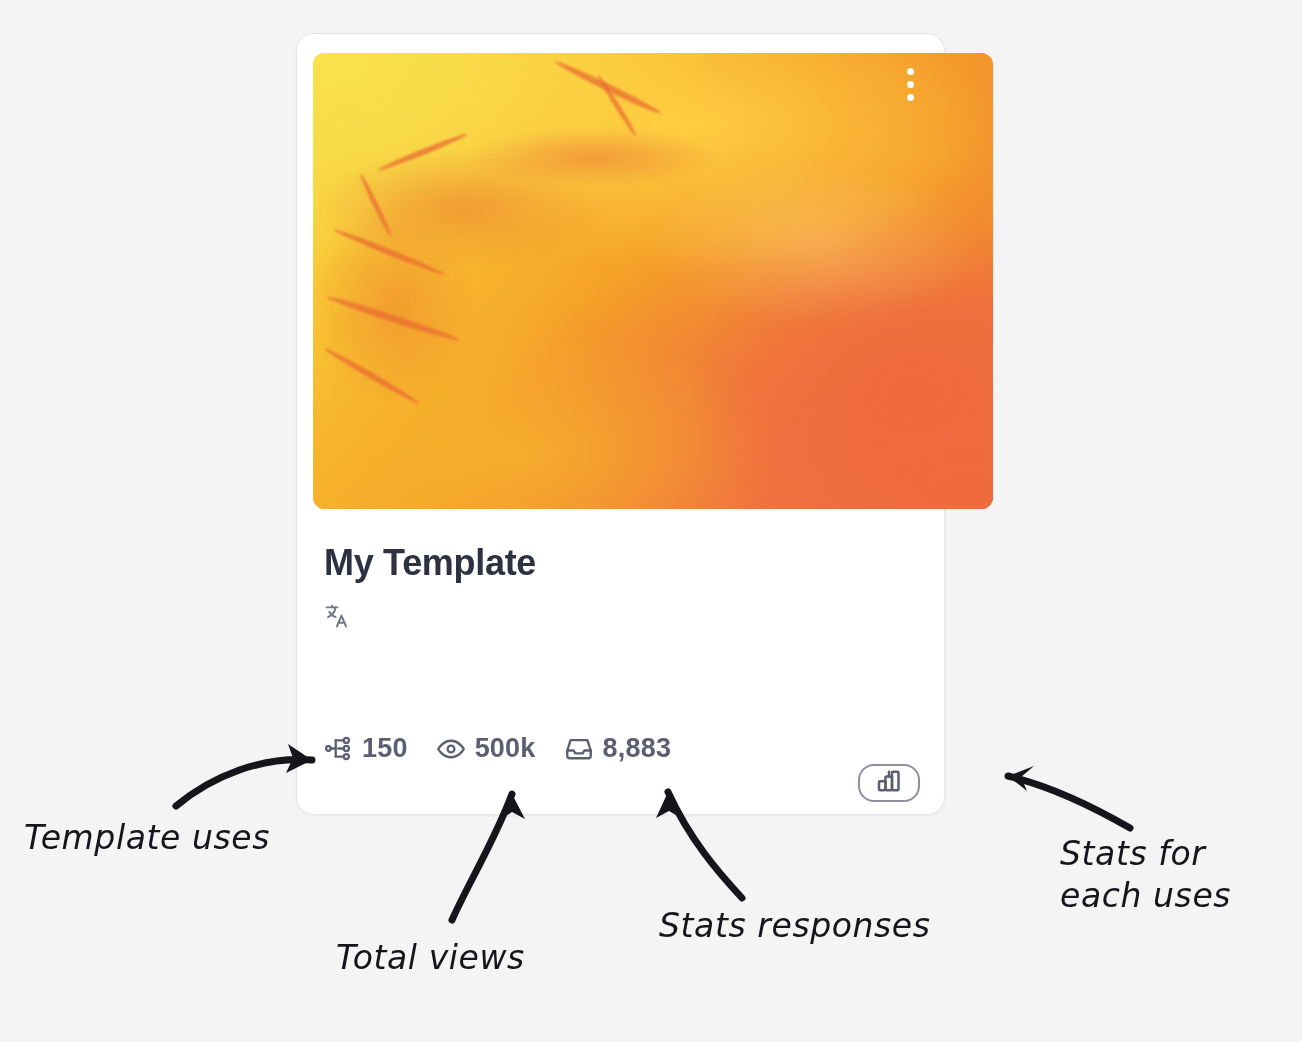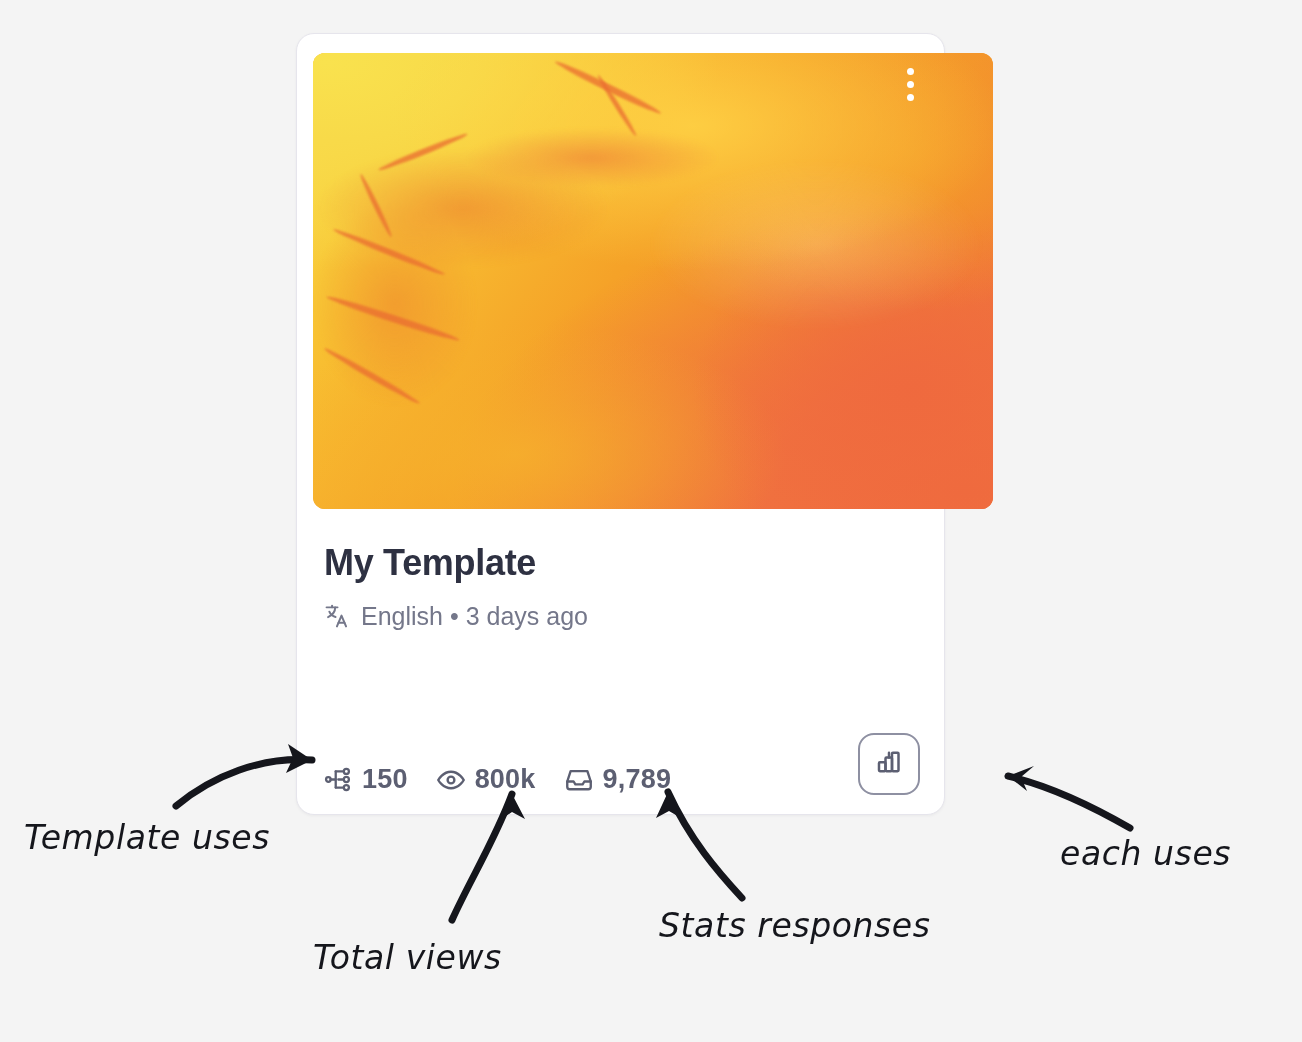--- a/index.html
+++ b/index.html
@@ -127,21 +127,22 @@
   #language-icon { display: block; }
 
   
   #card-stats {
     position: absolute;
     left: 27px;
     right: 24px;
     top: 699px;
     height: 62px;
     display: flex;
-    align-items: flex-end;
+    align-items: flex-start;
+    flex-direction: column;
   }
   #stats-group {
     display: flex;
     align-items: center;
     gap: 28px;
   }
   .stat-item {
     display: flex;
     align-items: center;
     gap: 9px;
@@ -179,21 +180,21 @@
     position: absolute;
     font-family: "DejaVu Sans", sans-serif;
     font-style: italic;
     font-size: 33px;
     color: #15161c;
     white-space: nowrap;
     letter-spacing: 0.6px;
     margin-top: 8px;
   }
   #annotation-template-uses { left: 24px; top: 810px; }
-  #annotation-total-views   { left: 313px; top: 930px; }
+  #annotation-total-views   { left: 336px; top: 930px; }
   #annotation-total-responses { left: 659px; top: 898px; }
   #annotation-team-stats    { left: 1060px; top: 825px; line-height: 1.28; white-space: normal; }
 </style>
 </head>
 <body>
 
 <div id="template-card">
 
   <div id="card-preview">
     <div class="grad-layer g1"></div>
@@ -220,21 +221,20 @@
     <span>
       <svg id="language-icon" width="28" height="28" viewBox="0 0 24 24" fill="none" stroke="#74778a" stroke-width="1.7" stroke-linecap="round" stroke-linejoin="round">
         <path d="M2.2 4.6h9.4"></path>
         <path d="M6.9 3.1v1.5"></path>
         <path d="M9.6 4.6c0 3.6-2.6 6.8-6.1 8.4"></path>
         <path d="M4.6 8.3c0.9 2.2 2.8 3.9 5.3 4.6"></path>
         <path d="M11.1 20.9l3.9-9.2 3.9 9.2"></path>
         <path d="M12.5 17.7h5"></path>
       </svg>
     </span>
-    <span class="meta-text">English • 3 days ago</span>
   </div>
 
   <div id="card-stats">
     <div id="stats-group">
 
       <div class="stat-item">
         <span>
           <svg width="29" height="29" viewBox="0 0 24 24" fill="none" stroke="#5c5f72" stroke-width="1.9" stroke-linecap="round" stroke-linejoin="round">
             <circle cx="18.5" cy="5.3" r="2.1"></circle>
             <circle cx="18.5" cy="12" r="2.1"></circle>
@@ -250,31 +250,31 @@
         <span>150</span>
       </div>
 
       <div class="stat-item">
         <span>
           <svg width="30" height="30" viewBox="0 0 24 24" fill="none" stroke="#5c5f72" stroke-width="1.9" stroke-linecap="round" stroke-linejoin="round">
             <path d="M1.8 12S5.4 5.4 12 5.4 22.2 12 22.2 12 18.6 18.6 12 18.6 1.8 12 1.8 12z"></path>
             <circle cx="12" cy="12" r="2.7"></circle>
           </svg>
         </span>
-        <span>800k</span>
+        <span>500k</span>
       </div>
 
       <div class="stat-item">
         <span>
           <svg width="30" height="30" viewBox="0 0 24 24" fill="none" stroke="#5c5f72" stroke-width="1.9" stroke-linecap="round" stroke-linejoin="round">
             <path d="M2.6 13.2h5.1l1.4 2.3h5.8l1.4-2.3h5.1"></path>
             <path d="M5.3 4.9h13.4l2.7 8.3v4.2a2 2 0 0 1-2 2H4.6a2 2 0 0 1-2-2v-4.2z"></path>
           </svg>
         </span>
-        <span>9,789</span>
+        <span>8,883</span>
       </div>
 
     </div>
 
     <div id="team-stats-button">
       <span>
         <svg width="30" height="30" viewBox="0 0 24 24" fill="none" stroke="#5c5f72" stroke-width="2" stroke-linecap="round" stroke-linejoin="round">
           <rect x="4" y="12.2" width="5.2" height="7.2" rx="0.7"></rect>
           <rect x="9.2" y="8.4" width="5.2" height="11" rx="0.7"></rect>
           <rect x="14.4" y="4.6" width="5.2" height="14.8" rx="0.7"></rect>
@@ -301,14 +301,15 @@
     <path d="M512 794 L 500 820 L 512 812 L 525 819 Z"></path>
     <path d="M668 792 L 681 818 L 669 811 L 656 818 Z"></path>
     <path d="M1008 776 L 1034 766 L 1021 777 L 1027 791 Z"></path>
   </g>
 </svg>
 
 <div class="annotation-label" id="annotation-template-uses">Template uses</div>
 <div class="annotation-label" id="annotation-total-views">Total views</div>
 <div class="annotation-label" id="annotation-total-responses">Stats responses</div>
 <div class="annotation-label" id="annotation-team-stats">
+  <div>Stats for</div>
   <div>each uses</div>
 </div>
 
 </body></html>

